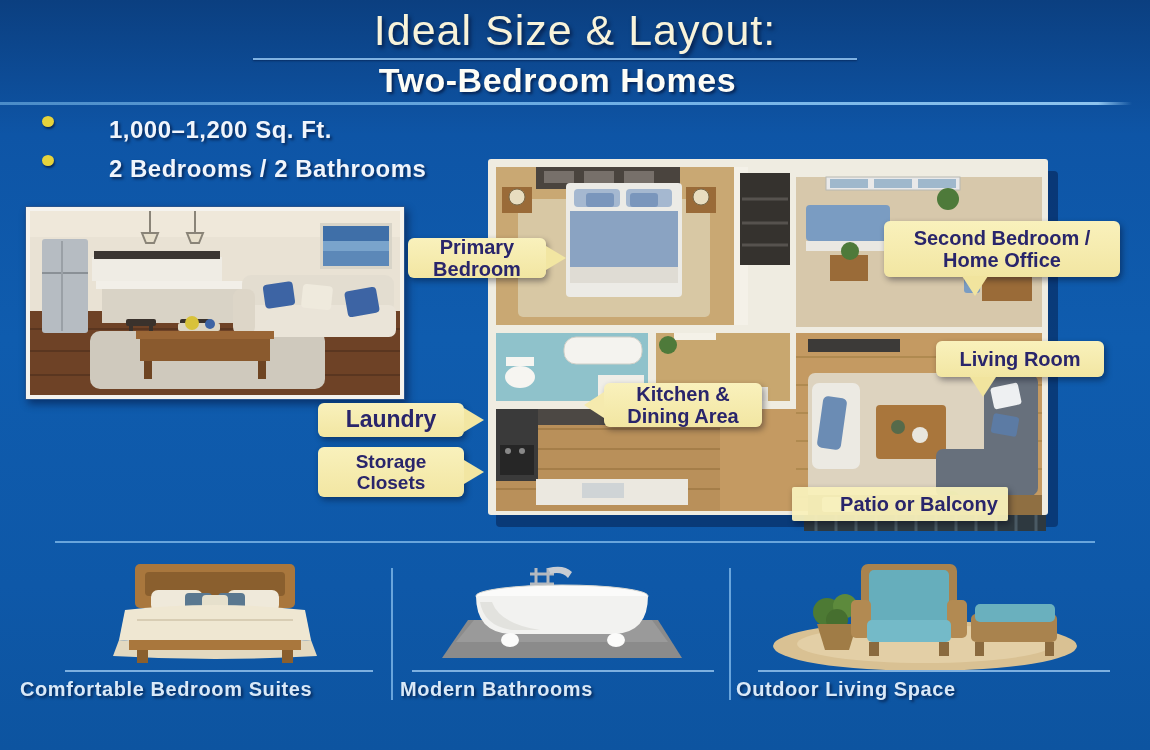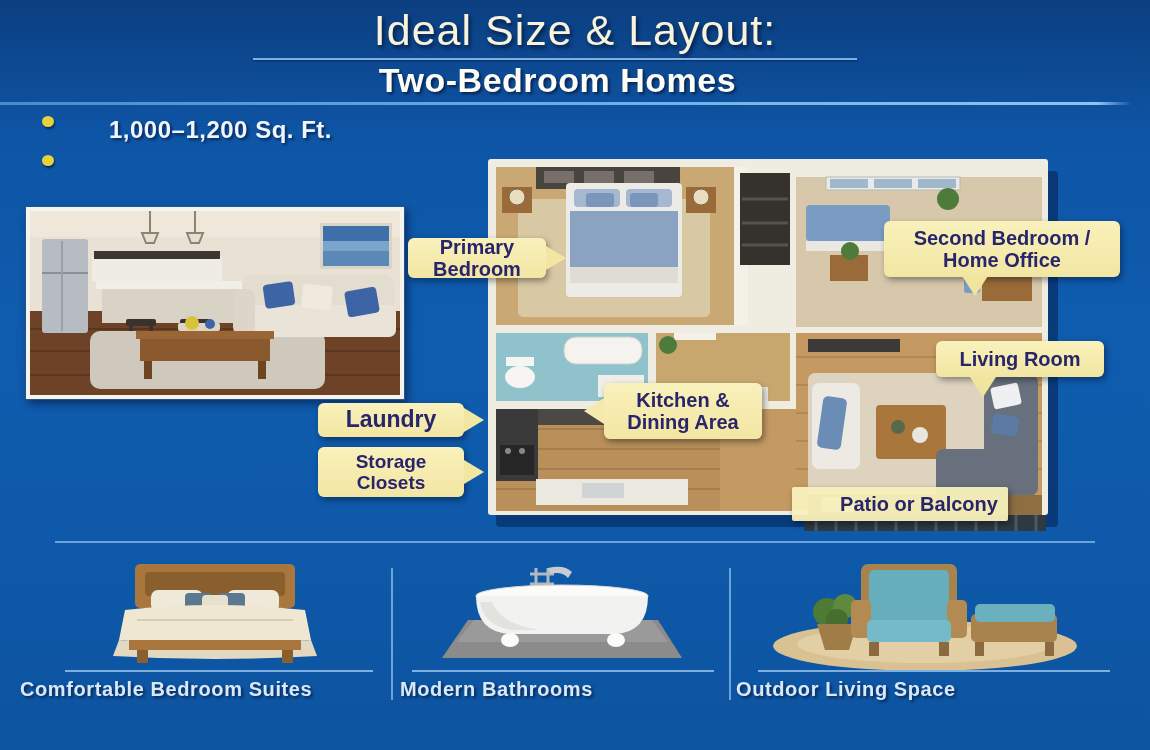--- a/index.html
+++ b/index.html
@@ -52,21 +52,21 @@
   .arrow{position:absolute;width:0;height:0;}
   .arrow-right{left:100%;top:50%;transform:translateY(-50%);
     border-top:12px solid transparent;border-bottom:12px solid transparent;border-left:20px solid #f2e6a2;}
   .arrow-left{right:100%;top:50%;transform:translateY(-50%);
     border-top:13px solid transparent;border-bottom:13px solid transparent;border-right:20px solid #f5eaae;}
   .arrow-down{top:99%;border-left:13px solid transparent;border-right:13px solid transparent;border-top:20px solid #f1e49e;}
 
   .co-primary{left:408px;top:238px;width:138px;height:40px;font-size:20px;}
   .co-second{left:884px;top:221px;width:236px;height:56px;font-size:20px;}
   .co-living{left:936px;top:341px;width:168px;height:36px;font-size:20px;}
-  .co-kitchen{left:604px;top:383px;width:158px;height:56px;font-size:20px;}
+  .co-kitchen{left:604px;top:383px;width:158px;height:44px;font-size:20px;}
   .co-laundry{left:318px;top:403px;width:146px;height:34px;font-size:23px;}
   .co-storage{left:318px;top:447px;width:146px;height:50px;font-size:19px;}
   .co-patio{left:792px;top:487px;width:216px;height:34px;font-size:20px;border-radius:2px;
     background:rgba(248,240,186,.95);padding-left:44px;}
 
   
   .features-divider{left:55px;top:541px;width:1040px;height:2px;background:#69a5dc;}
   .v-divider{top:568px;width:2px;height:132px;background:#69a5dc;}
   .caption-underline{top:670px;height:2px;background:#7db0e0;}
   .feature-caption{top:678px;font-size:20px;font-weight:bold;letter-spacing:.6px;color:#d9e9f8;
@@ -80,20 +80,21 @@
 <div class="abs subtitle">Two-Bedroom Homes</div>
 <div class="abs header-divider"></div>
 
 <div class="abs spec-list">
   <div class="spec-item">
     <span class="bullet-dot"></span>
     <span class="spec-text">1,000–1,200 Sq. Ft.</span>
   </div>
   <div class="spec-item">
     <span class="bullet-dot"></span>
+    <span class="spec-text">2 Bedrooms / 2 Bathrooms</span>
   </div>
 </div>
 
 <div class="abs photo-frame">
   <svg width="370" height="184" viewBox="0 0 370 184">
     <rect x="0" y="0" width="370" height="104" fill="#e9e2d4"></rect>
     <rect x="0" y="0" width="370" height="26" fill="#efe8da"></rect>
     <rect x="0" y="100" width="370" height="84" fill="#6e4226"></rect>
     <g stroke="#5a3620" stroke-width="2">
       <line x1="0" y1="118" x2="370" y2="118"></line>

